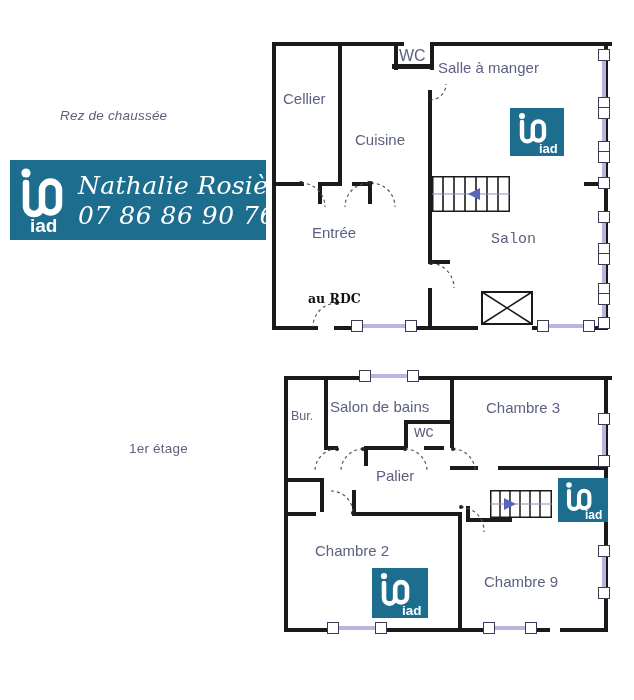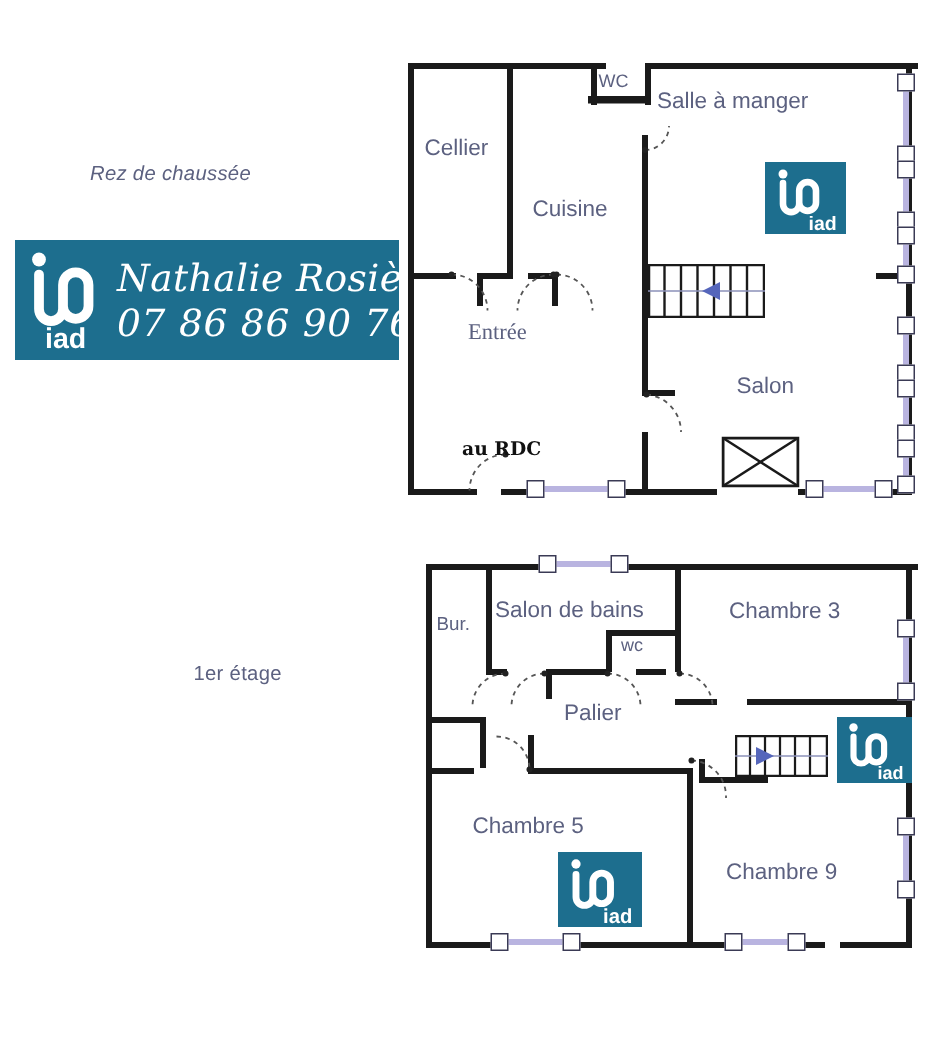--- a/index.html
+++ b/index.html
@@ -81,21 +81,21 @@
   .door{position:absolute;}
   .door svg{display:block;overflow:visible;}
 
   
   .room-label{
     position:absolute;color:#5c6180;
     font-size:15px;white-space:nowrap;
     font-family:"Liberation Sans", sans-serif;
   }
   .room-label.small{font-size:12.5px;}
-  .room-label.wc{font-size:12px;}
+  .room-label.wc{font-size:16px;}
 
   
   .annot{
     position:absolute;color:#111111;
     font-family:"DejaVu Serif", serif;
     font-weight:bold;font-size:12.5px;white-space:nowrap;
   }
 
   
   .stairs{position:absolute;}
@@ -261,22 +261,22 @@
       <circle cx="12" cy="8" r="3" fill="#ffffff"></circle>
       <path d="M12 14 L12 28 A5.4 5.4 0 0 0 22.8 28 L22.8 19 A5.6 5.6 0 0 1 34 19 L34 27 A5.6 5.6 0 0 1 22.8 27" fill="none" stroke="#ffffff" stroke-width="4.4" stroke-linecap="round" stroke-linejoin="round"></path>
       <text x="29" y="45" font-family="'Liberation Sans', sans-serif" font-size="13" font-weight="bold" fill="#ffffff">iad</text>
     </svg>
   </div>
 
   <div class="room-label" style="left:283px;top:90px;text-align:right;">Cellier</div>
   <div class="room-label" style="left:355px;top:131px;text-align:right;">Cuisine</div>
   <div class="room-label wc" style="left:399px;top:47px;">WC</div>
   <div class="room-label" style="left:438px;top:59px;">Salle à manger</div>
-  <div class="room-label" style="left:312px;top:214px;font-family:Liberation Serif, serif;">Entrée</div>
-  <div class="room-label" style="left:491px;top:249px;">Salon</div>
+  <div class="room-label" style="left:312px;top:224px;">Entrée</div>
+  <div class="room-label" style="left:491px;top:231px;font-family:Liberation Mono, monospace;">Salon</div>
 
   <div class="annot" style="left:308px;top:291px;">au RDC</div>
 
   <div class="wall wall-h" style="left:284px;top:376px;width:76px;"></div>
   <div class="wall wall-h" style="left:416px;top:376px;width:196px;"></div>
   <div class="wall wall-v" style="left:284px;top:376px;height:256px;"></div>
   <div class="wall wall-h" style="left:284px;top:628px;width:44px;"></div>
   <div class="wall wall-h" style="left:384px;top:628px;width:76px;"></div>
   <div class="wall wall-h" style="left:460px;top:628px;width:26px;"></div>
   <div class="wall wall-h" style="left:532px;top:628px;width:18px;"></div>
@@ -394,16 +394,16 @@
       <path d="M12 15 L12 30 A5.6 5.6 0 0 0 23.2 30 L23.2 20 A5.8 5.8 0 0 1 35 20 L35 28.5 A5.8 5.8 0 0 1 23.2 28.5" fill="none" stroke="#ffffff" stroke-width="4.6" stroke-linecap="round" stroke-linejoin="round"></path>
       <text x="30" y="47" font-family="'Liberation Sans', sans-serif" font-size="13.5" font-weight="bold" fill="#ffffff">iad</text>
     </svg>
   </div>
 
   <div class="room-label small" style="left:291px;top:409px;">Bur.</div>
   <div class="room-label" style="left:330px;top:398px;">Salon de bains</div>
   <div class="room-label wc" style="left:414px;top:423px;">wc</div>
   <div class="room-label" style="left:486px;top:399px;">Chambre 3</div>
   <div class="room-label" style="left:376px;top:467px;">Palier</div>
-  <div class="room-label" style="left:315px;top:542px;">Chambre 5</div>
+  <div class="room-label" style="left:315px;top:542px;">Chambre 2</div>
   <div class="room-label" style="left:484px;top:573px;">Chambre 9</div>
 
 </div>
 
 </body></html>

